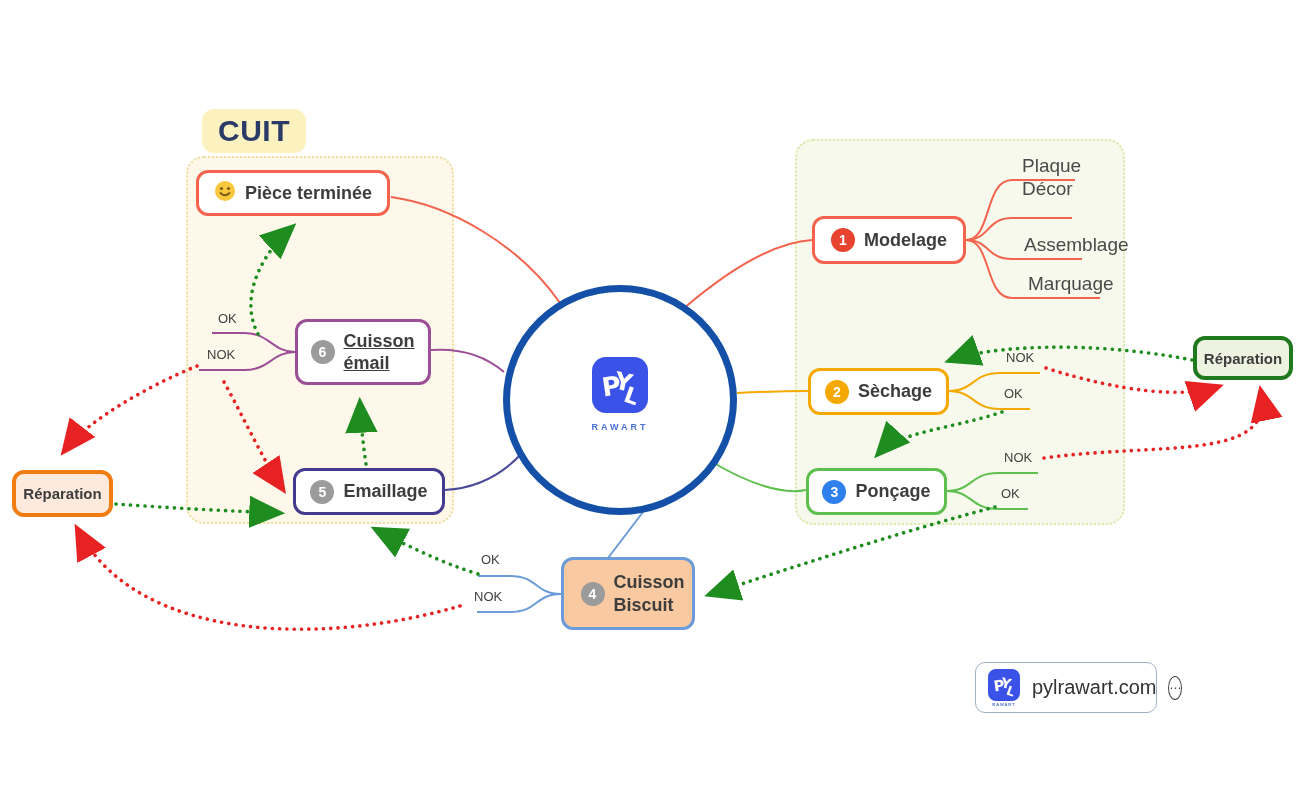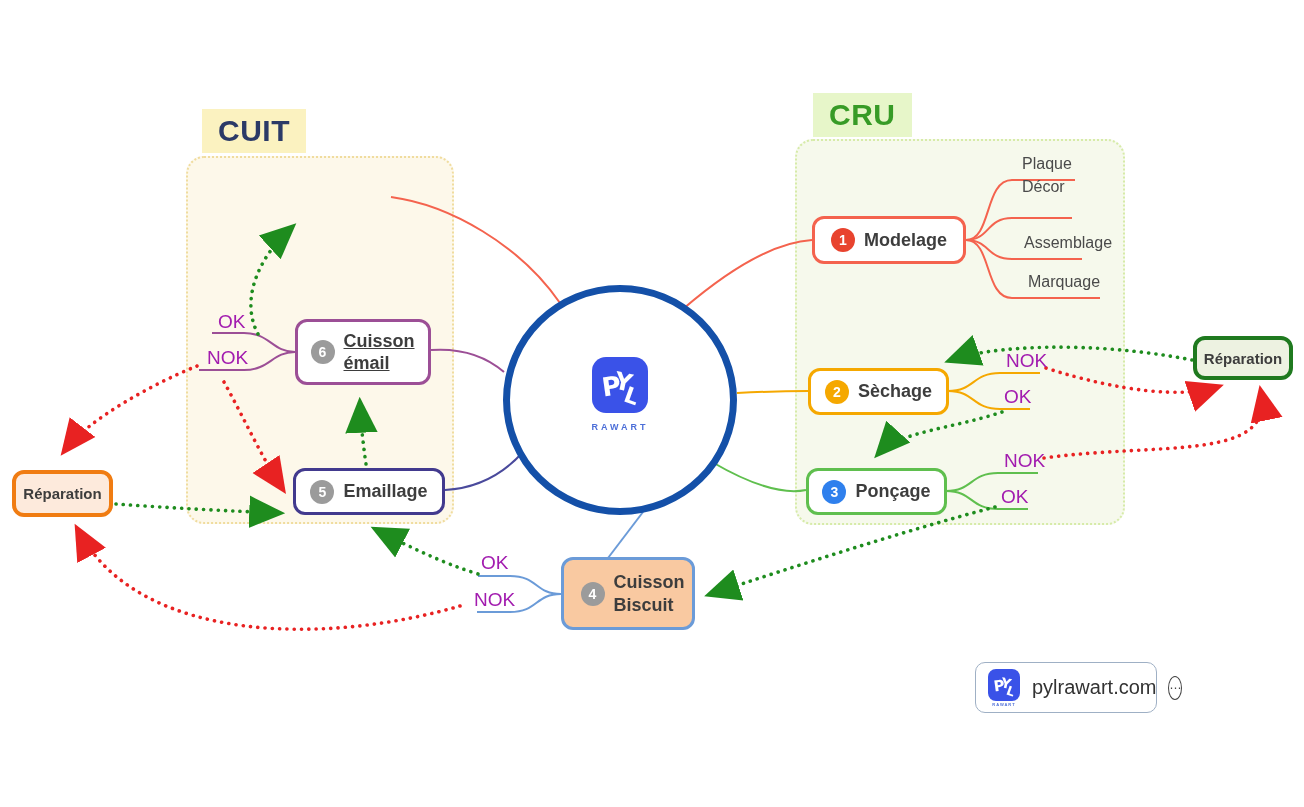--- a/index.html
+++ b/index.html
@@ -4,21 +4,21 @@
 <style>
   html,body{margin:0;padding:0;background:#fff;}
   .canvas{position:relative;width:1304px;height:807px;background:#ffffff;overflow:hidden;
           font-family:"Liberation Sans",sans-serif;}
 
   
   .container-box{position:absolute;border-radius:18px;box-sizing:border-box;}
   .cuit-box{left:186px;top:156px;width:268px;height:368px;background:#fdf8ea;border:2px dotted #f0dc9e;}
   .cru-box{left:795px;top:139px;width:330px;height:386px;background:#f6f9ec;border:2px dotted #d6eba8;}
 
-  .group-label{position:absolute;font-weight:800;font-size:30px;padding:5px 16px;border-radius:0;letter-spacing:.5px;}
+  .group-label{position:absolute;font-weight:800;font-size:30px;padding:5px 16px;border-radius:12px;letter-spacing:.5px;}
   .cuit-label{left:202px;top:109px;background:#fbf2c0;color:#2b3a67;}
   .cru-label{left:813px;top:93px;background:#e7f6c9;color:#379b26;}
 
   
   svg.edges{position:absolute;left:0;top:0;z-index:2;}
   .solid{fill:none;stroke-width:2px;}
   .dot{fill:none;stroke-width:3.6px;stroke-linecap:round;stroke-dasharray:0.1 7.2;}
   .dot.g{stroke:#1e8c1e;}
   .dot.r{stroke:#e82222;}
 
@@ -47,23 +47,23 @@
   .b-gray{background:#9b9b9b;}
 
   
   .center-node{position:absolute;z-index:3;left:503px;top:285px;width:234px;height:230px;border-radius:50%;
                background:#fff;border:7px solid #1450a8;display:flex;flex-direction:column;
                align-items:center;justify-content:center;box-sizing:border-box;}
   .center-title{color:#1273c7;font-weight:800;font-size:19px;text-align:center;line-height:1.25;width:130px;}
   .brand-txt{font-size:9px;letter-spacing:3px;color:#4d6fd8;margin:5px 0 12px;font-weight:700;}
 
   
-  .small-label{position:absolute;z-index:3;font-size:19px;color:#a21caf;font-weight:400;}
-  
-  .child-label{position:absolute;z-index:3;font-size:16px;color:#4a4a4a;}
+  .small-label{position:absolute;z-index:3;font-size:13px;color:#404040;font-weight:400;}
+  
+  .child-label{position:absolute;z-index:3;font-size:19px;color:#4a4a4a;}
 
   
   .site-badge{position:absolute;z-index:3;left:975px;top:662px;width:182px;height:51px;
               display:flex;align-items:center;gap:12px;padding:0 12px;box-sizing:border-box;
               border:1.5px solid #9fb0c5;border-radius:10px;background:#fff;}
   .site-url{font-size:20px;color:#333;}
   .ellipsis-btn{width:22px;height:22px;border:1.5px solid #444;border-radius:50%;display:flex;
                 align-items:center;justify-content:center;font-size:12px;color:#444;line-height:0;}
   .mini-logo-wrap{display:flex;flex-direction:column;align-items:center;}
   .mini-brand{font-size:4px;letter-spacing:1px;color:#4d6fd8;margin-top:1px;font-weight:700;}
@@ -120,34 +120,44 @@
     <path class="dot g" marker-end="url(#ag)" d="M1192,360 C1090,340 990,346 951,360"></path>
 
     <path class="dot r" marker-end="url(#ar)" d="M197,366 C150,385 88,420 65,450"></path>
     <path class="dot r" marker-end="url(#ar)" d="M224,382 C244,418 262,458 282,488"></path>
     <path class="dot r" marker-end="url(#ar)" d="M460,606 C330,644 140,646 78,530"></path>
     <path class="dot r" marker-end="url(#ar)" d="M1046,368 C1120,392 1185,398 1217,387"></path>
     <path class="dot r" marker-end="url(#ar)" d="M1044,458 C1160,442 1275,462 1261,392"></path>
   </svg>
 
   <div class="group-label cuit-label">CUIT</div>
-  <div class="group-label cru-label">CRU</div>
 
   <div class="center-node">
     <span>
       <svg width="56" height="56" viewBox="0 0 56 56">
         <rect x="0" y="0" width="56" height="56" rx="14" fill="#3a52e8"></rect>
         <text x="10" y="39" font-family="DejaVu Sans, sans-serif" font-size="26" font-weight="bold" fill="#fff" transform="rotate(-8 14 30)">P</text>
         <text x="23" y="33" font-family="DejaVu Sans, sans-serif" font-size="24" font-weight="bold" fill="#fff" transform="rotate(12 30 24)">Y</text>
         <text x="33" y="46" font-family="DejaVu Sans, sans-serif" font-size="22" font-weight="bold" fill="#fff" transform="rotate(20 38 38)">L</text>
       </svg>
     </span>
     <div class="brand-txt">RAWART</div>
   </div>
 
+  <div class="node n-piece">
+    <span>
+      <svg width="22" height="22" viewBox="0 0 22 22">
+        <circle cx="11" cy="11" r="10" fill="#f8c73d"></circle>
+        <circle cx="7.5" cy="8.5" r="1.6" fill="#7a5c12"></circle>
+        <circle cx="14.5" cy="8.5" r="1.6" fill="#7a5c12"></circle>
+        <path d="M6.5,13 Q11,17.5 15.5,13" stroke="#7a5c12" stroke-width="1.8" fill="none" stroke-linecap="round"></path>
+      </svg>
+    </span>
+    <span class="lbl">Pièce terminée</span>
+  </div>
 
   <div class="node n-email">
     <span class="badge b-gray">6</span>
     <span class="lbl">Cuisson émail</span>
   </div>
 
   <div class="node n-emaillage">
     <span class="badge b-gray">5</span>
     <span class="lbl">Emaillage</span>
   </div>

